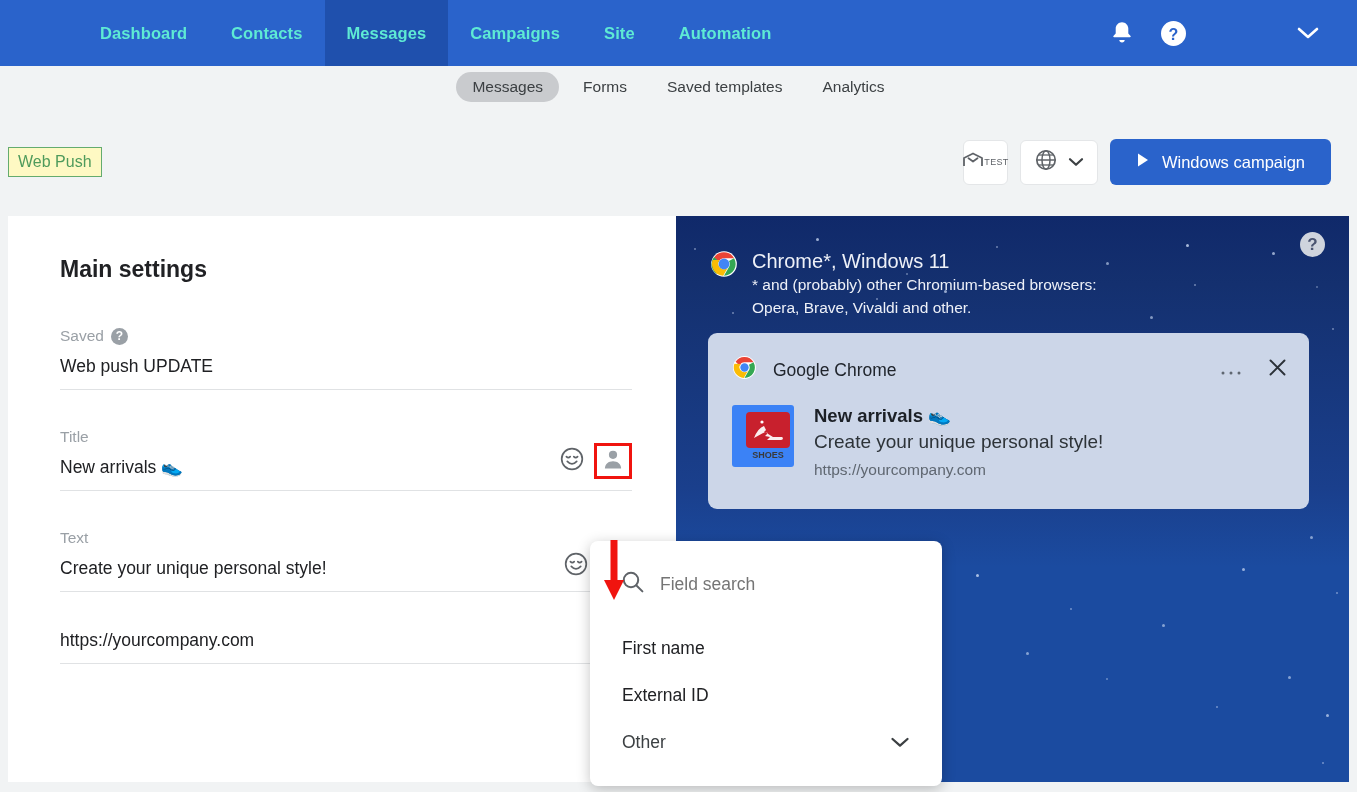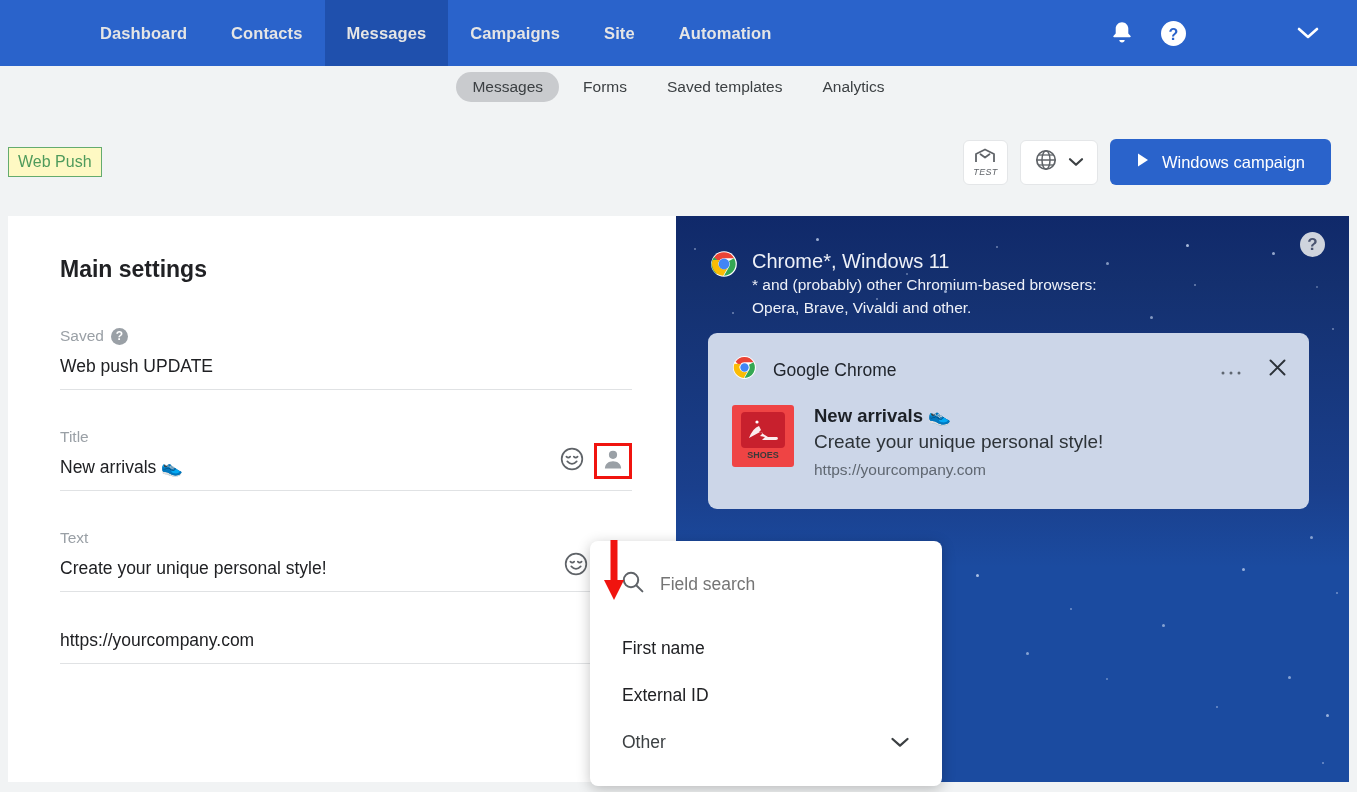--- a/index.html
+++ b/index.html
@@ -11,21 +11,21 @@
   }
 
   
   .topnav {
     height: 66px; background: #2a63cb;
     display: flex; align-items: stretch; position: relative;
   }
   .topnav-items { display: flex; align-items: stretch; margin-left: 78px; }
   .topnav-item {
     display: flex; align-items: center; padding: 0 22px;
-    color: #e5e5e5; font-size: 16.5px; font-weight: bold;
+    color: #5eead4; font-size: 16.5px; font-weight: bold;
     letter-spacing: .1px; cursor: pointer; white-space: nowrap;
   }
   .topnav-item.active { background: #1f50ad; }
   .topnav-right {
     margin-left: auto; display: flex; align-items: center;
     gap: 26px; padding-right: 38px;
   }
   .icon-btn { cursor: pointer; display: flex; align-items: center; justify-content: center; }
 
   
@@ -50,23 +50,22 @@
     font-size: 16px; font-weight: normal;
     padding: 5px 9px; background: #fef9c3;
     margin-left: -18px;
   }
   .toolbar-right {
     margin-left: auto; display: flex; align-items: center; gap: 12px;
   }
   .sq-btn {
     width: 45px; height: 45px; background: #fff;
     border-radius: 6px; border: 1px solid #e4e6e8;
-    display: flex; flex-direction: column; align-items: center; justify-content: center;
+    display: flex; flex-direction: row; align-items: center; justify-content: center;
     cursor: pointer;
-    font-style: italic;
   }
   .sq-btn .test-lbl { font-size: 9px; color: #5f6368; letter-spacing: .3px; margin-top: -1px; }
   .lang-btn {
     height: 45px; min-width: 78px; background: #fff;
     border-radius: 6px; border: 1px solid #e4e6e8;
     display: flex; align-items: center; justify-content: center; gap: 10px;
     cursor: pointer;
   }
   .white-btn {
     height: 45px; background: #fff; border: 1px solid #e4e6e8;
@@ -134,22 +133,22 @@
     background: #ccd6e8; border-radius: 9px;
     padding: 22px 22px 30px 24px; z-index: 3;
   }
   .notif-head {
     display: flex; align-items: center; gap: 16px;
     color: #20252c; font-size: 17.5px; margin-bottom: 20px;
   }
   .notif-head-right { margin-left: auto; display: flex; align-items: center; gap: 26px; }
   .notif-body { display: flex; gap: 20px; }
   .shoes-logo {
-    width: 62px; height: 62px; background: #ef4444; border-radius: 3px;
-    display: flex; align-items: center; justify-content: center; flex: none;
+    width: 62px; height: 62px; background: #3b82f6; border-radius: 3px;
+    display: flex; align-items: center; justify-content: flex-end; flex: none;
   }
   .notif-title {
     font-size: 18.5px; font-weight: bold; color: #1c2026;
     display: flex; align-items: center; gap: 6px; margin-bottom: 4px;
   }
   .notif-text { font-size: 19px; color: #2d3338; margin-bottom: 8px; }
   .notif-url { font-size: 15.5px; color: #5f6771; }
 
   
   .star { position: absolute; background: #cddcf5; border-radius: 50%; z-index: 1; }

